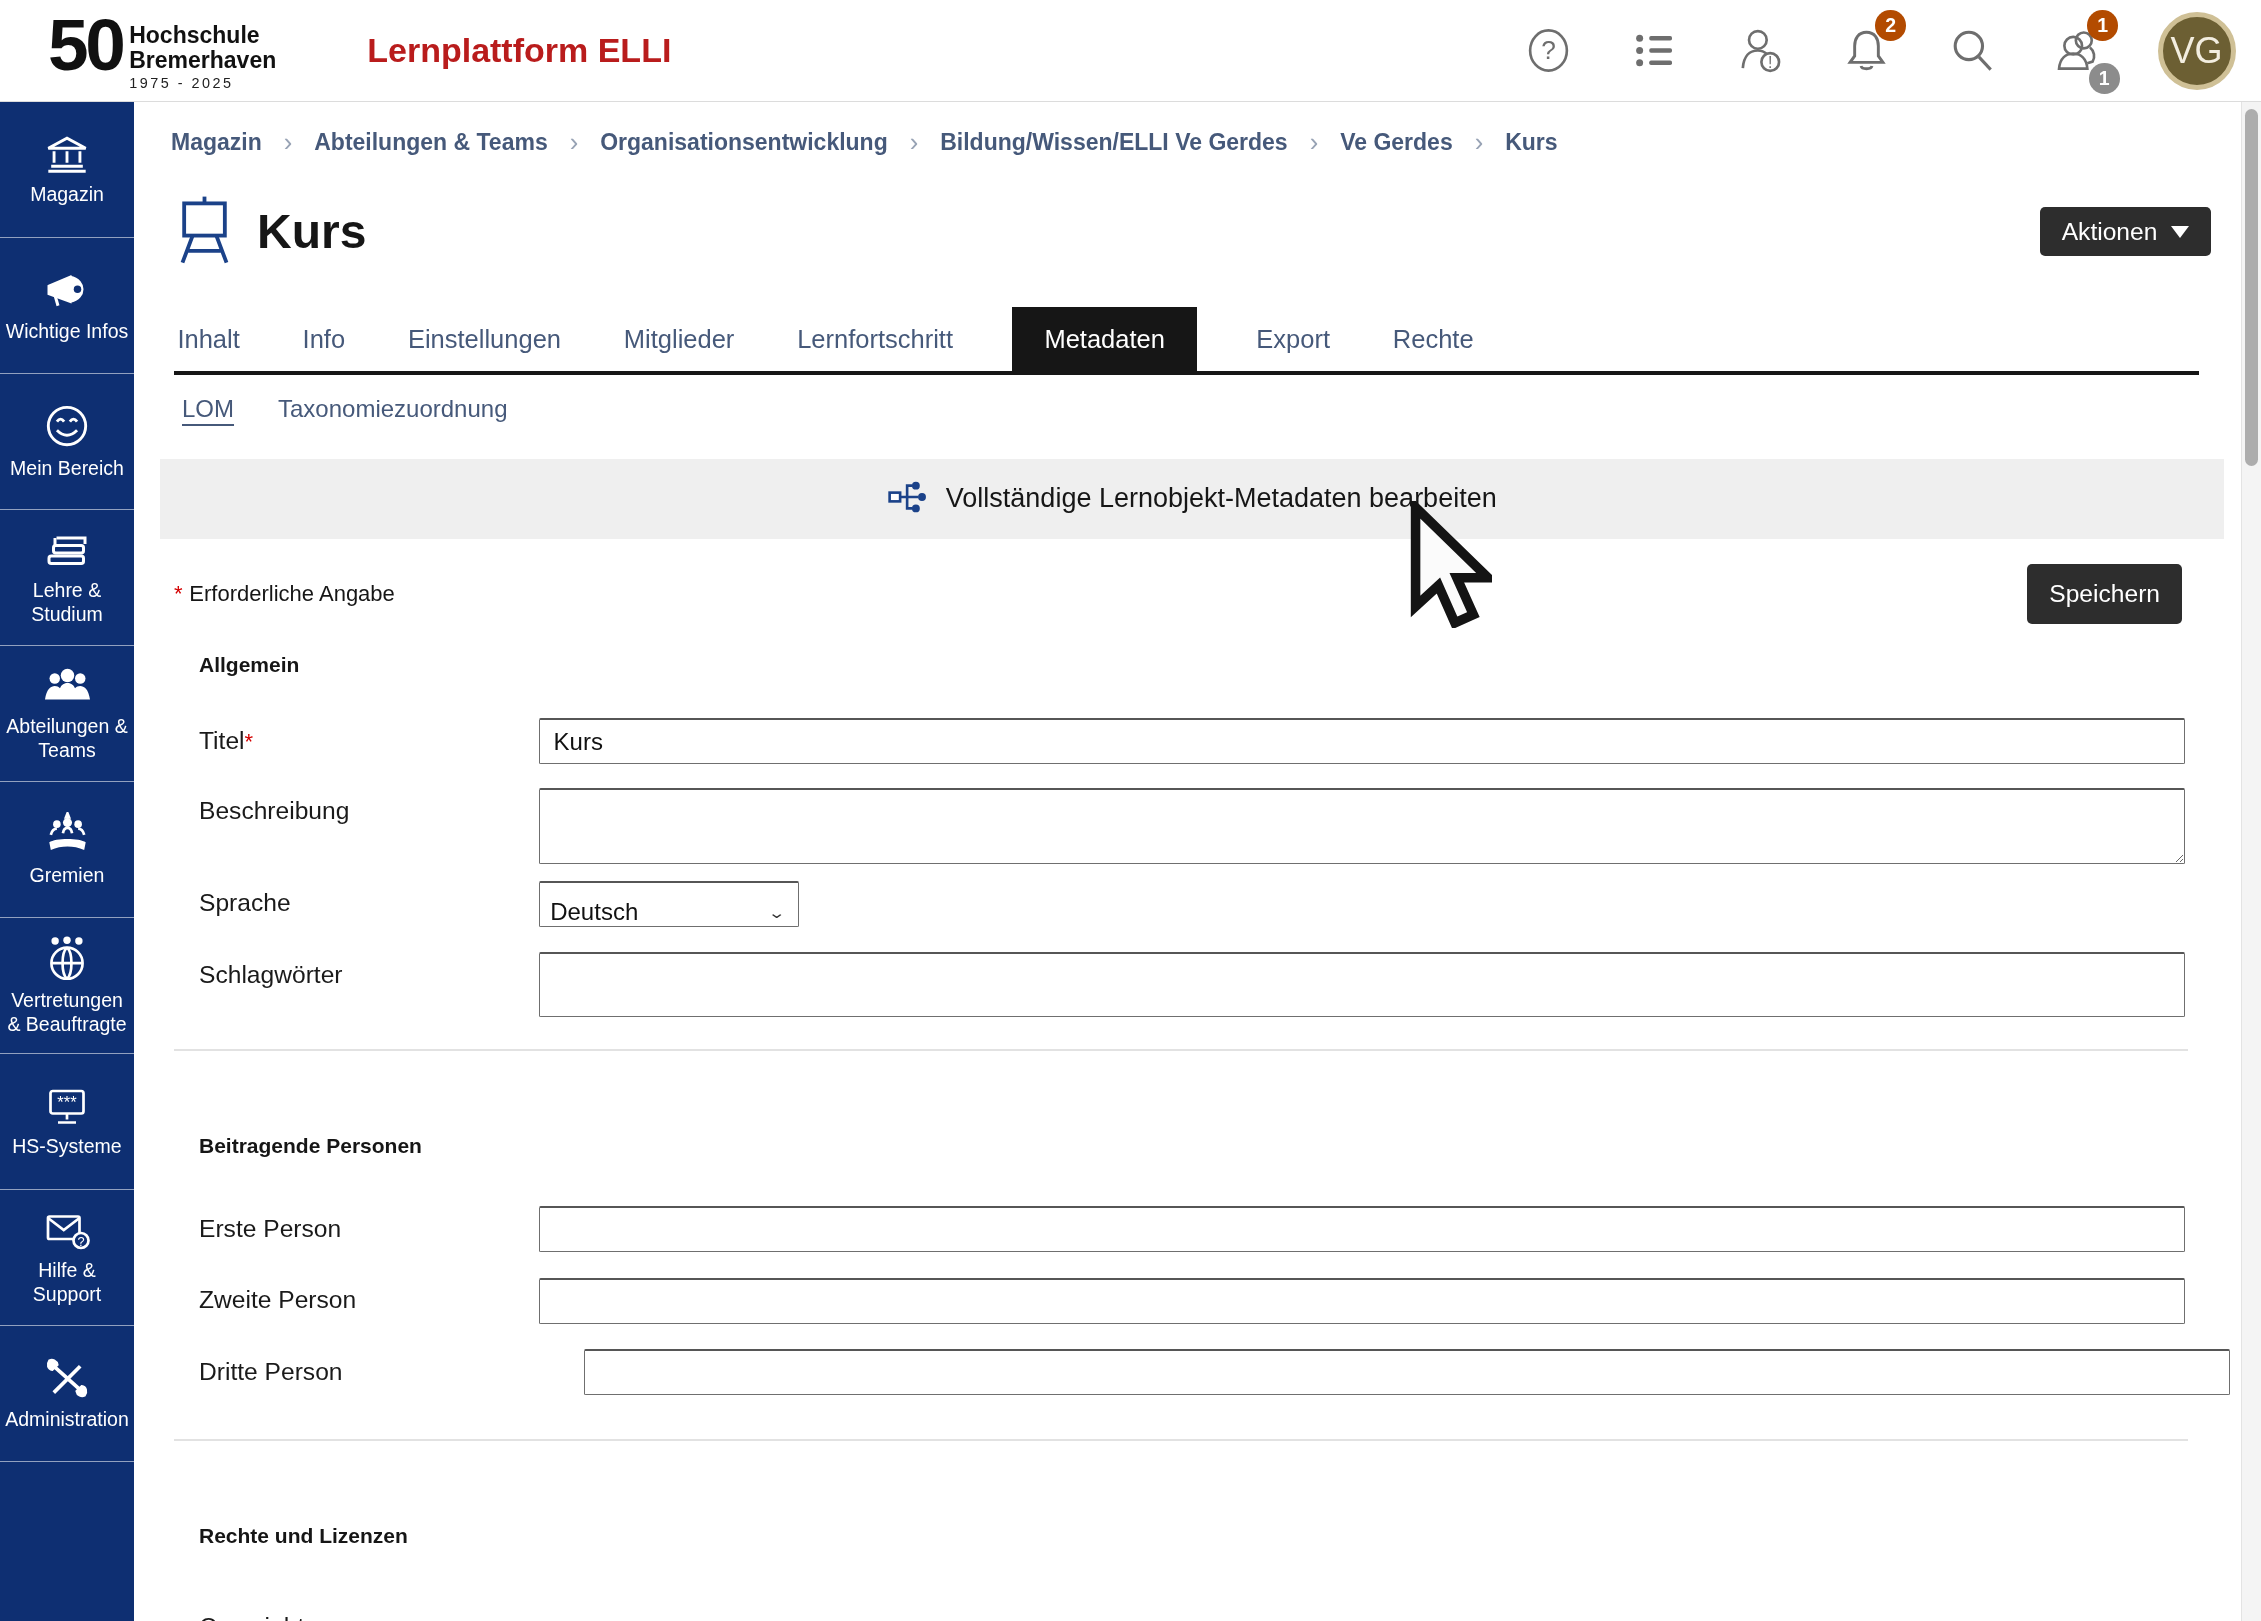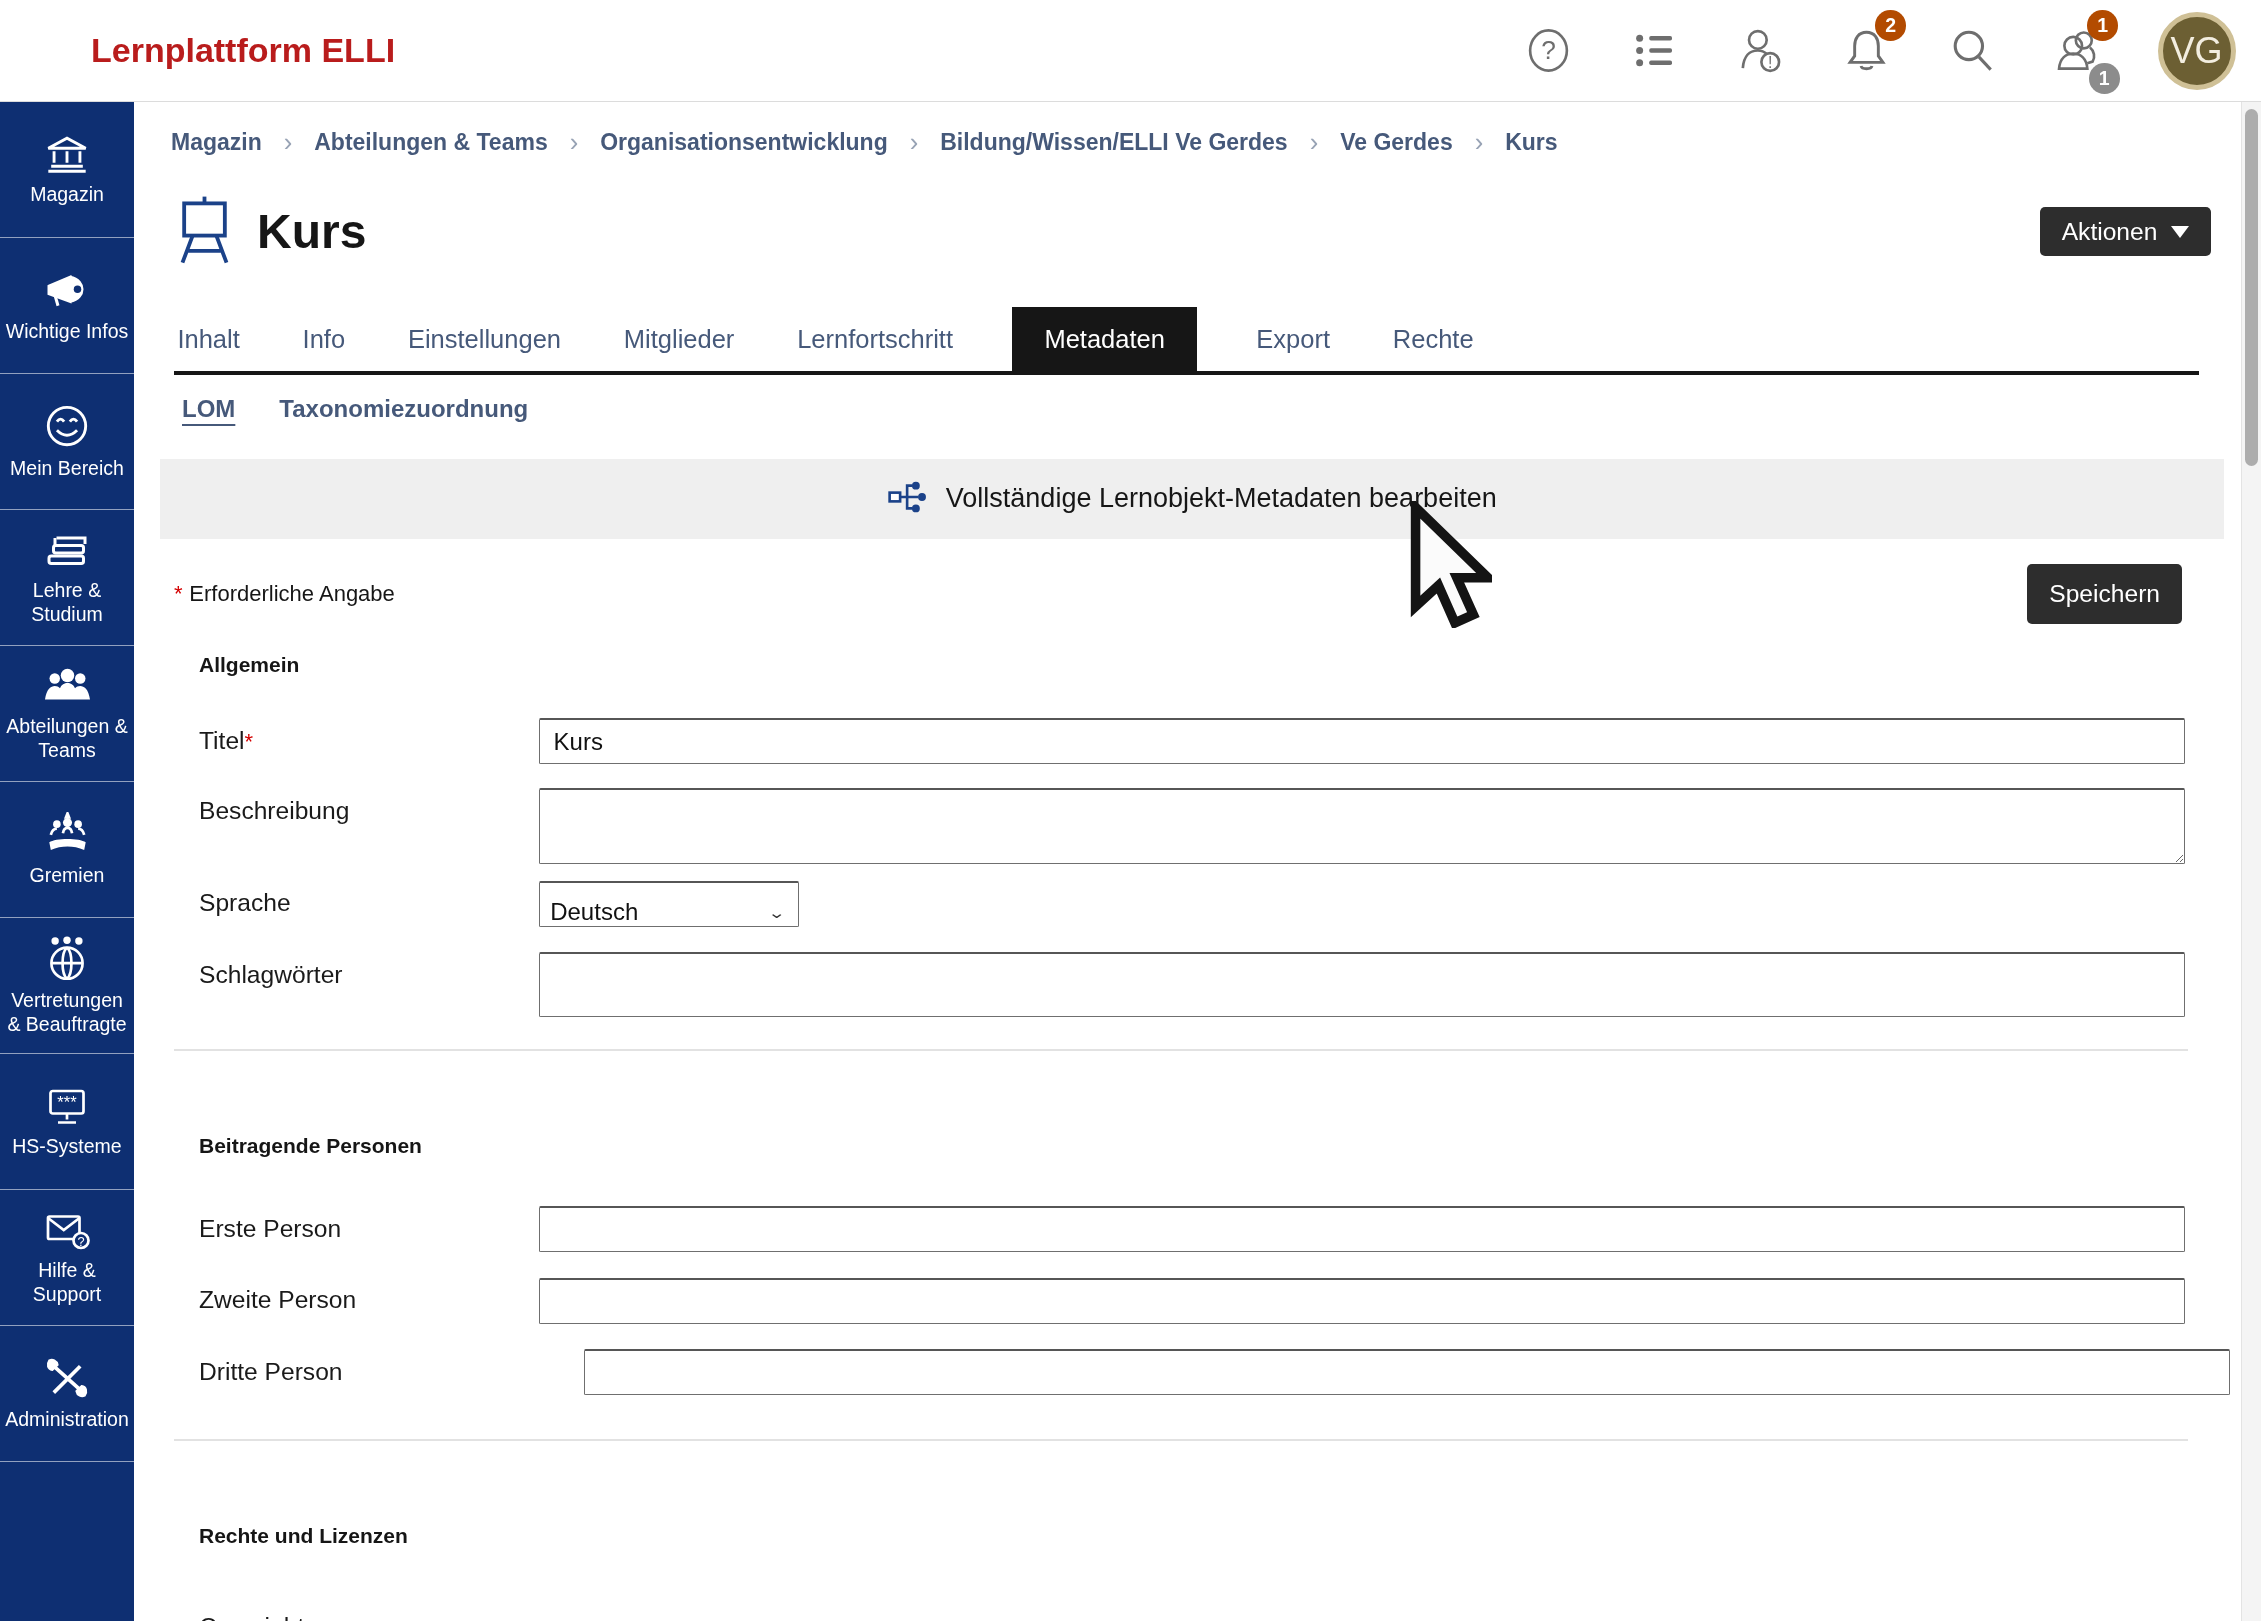--- a/index.html
+++ b/index.html
@@ -55,21 +55,21 @@
     font-family:inherit;display:flex;align-items:center;gap:13.6px;cursor:pointer;}
   .actions-btn{margin-left:auto;height:49px;padding:0 22px;}
   .caret-down{width:0;height:0;border-left:9.3px solid transparent;border-right:9.3px solid transparent;border-top:12px solid #fff;}
 
   .tabs{margin:39px 42px 0 40px;display:flex;align-items:center;gap:56px;height:66px;
     border-bottom:4.2px solid var(--tab_active_bg);}
   .tab{font-size:25.5px;color:var(--slate_link);font-weight:500;padding:0 3.4px;cursor:pointer;white-space:nowrap;}
   .tab.active{background:var(--tab_active_bg);color:#fff;height:66px;display:flex;align-items:center;
     padding:0 32px;font-weight:500;}
 
-  .subtabs{margin:20.4px 0 0 48px;display:flex;gap:44px;font-size:24px;color:var(--slate_link);font-weight:700;}
+  .subtabs{margin:20.4px 0 0 48px;display:flex;gap:44px;font-size:24px;color:var(--slate_link);font-weight:400;}
   .subtab{cursor:pointer;}
   .subtab.active{text-decoration:underline;text-underline-offset:6.8px;}
 
   .banner{margin:36px 17px 0 25.5px;height:80px;background:var(--banner_bg);
     display:flex;align-items:center;justify-content:center;gap:17px;cursor:pointer;}
   .banner-label{font-size:27px;color:#161616;}
 
   .req-row{margin:25.5px 59px 0 40px;display:flex;align-items:center;justify-content:space-between;}
   .req-note{font-size:22px;color:#161616;}
   .req-star{color:var(--required_red);font-size:22px;margin-right:6.8px;}
@@ -100,20 +100,28 @@
   .scroll-thumb{position:absolute;left:3.4px;top:6.8px;width:12.7px;height:357px;background:#adadad;border-radius:6.8px;}
 
   .cursor{position:absolute;left:1409px;top:501px;pointer-events:none;}
 </style>
 </head>
 <body>
 
 <div class="screen">
 
   <header class="app-header">
+    <div class="logo">
+      <div class="logo-big">50</div>
+      <div class="logo-text">
+        <div class="logo-line">Hochschule</div>
+        <div class="logo-line">Bremerhaven</div>
+        <div class="logo-years">1975 - 2025</div>
+      </div>
+    </div>
     <div class="app-title">Lernplattform ELLI</div>
 
     <div class="header-icons">
       <div class="hicon">
         <svg width="49" height="49" viewBox="0 0 56 56" fill="none" stroke="#6e6e6e" stroke-width="3">
           <ellipse cx="28" cy="28" rx="21" ry="23"></ellipse>
           <text x="28" y="38" font-size="30" fill="#6e6e6e" stroke="none" text-anchor="middle" font-family="Liberation Sans,sans-serif">?</text>
         </svg>
       </div>
       <div class="hicon">

